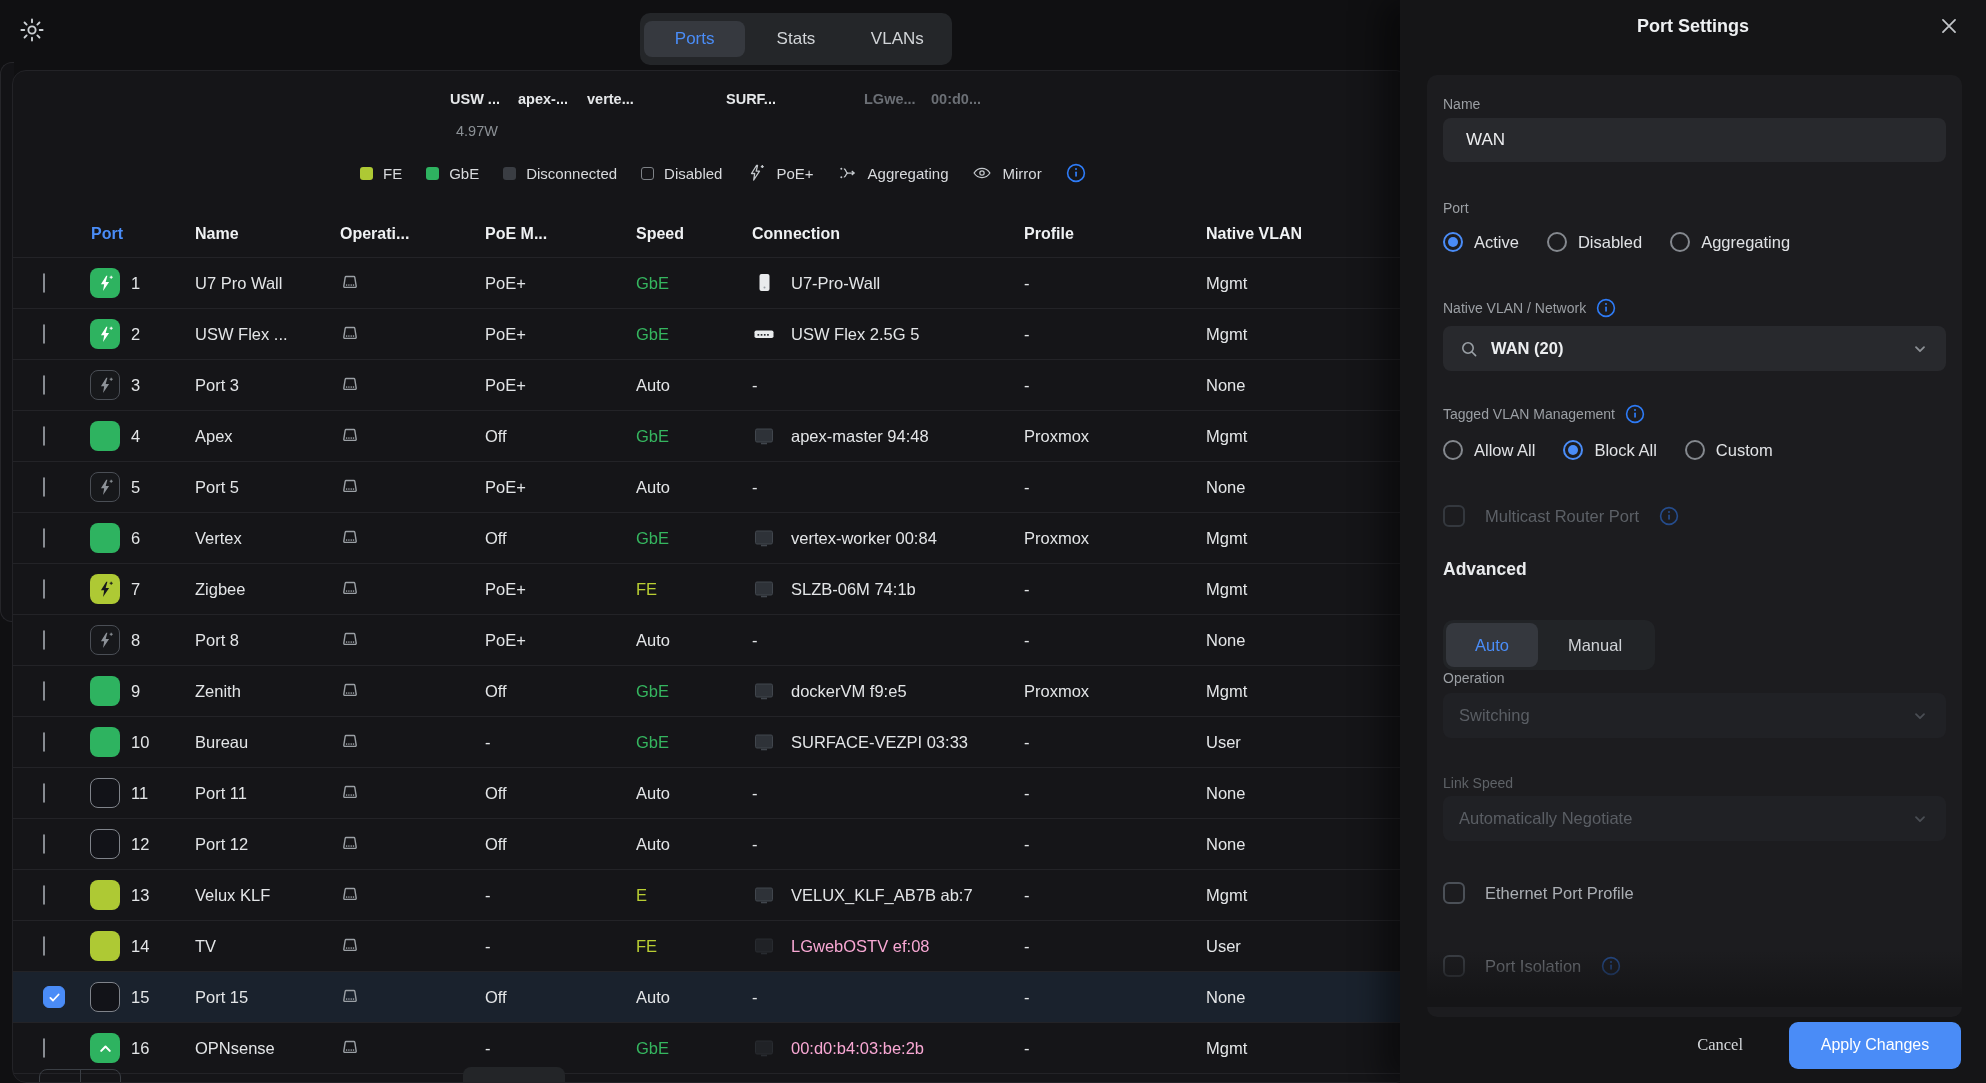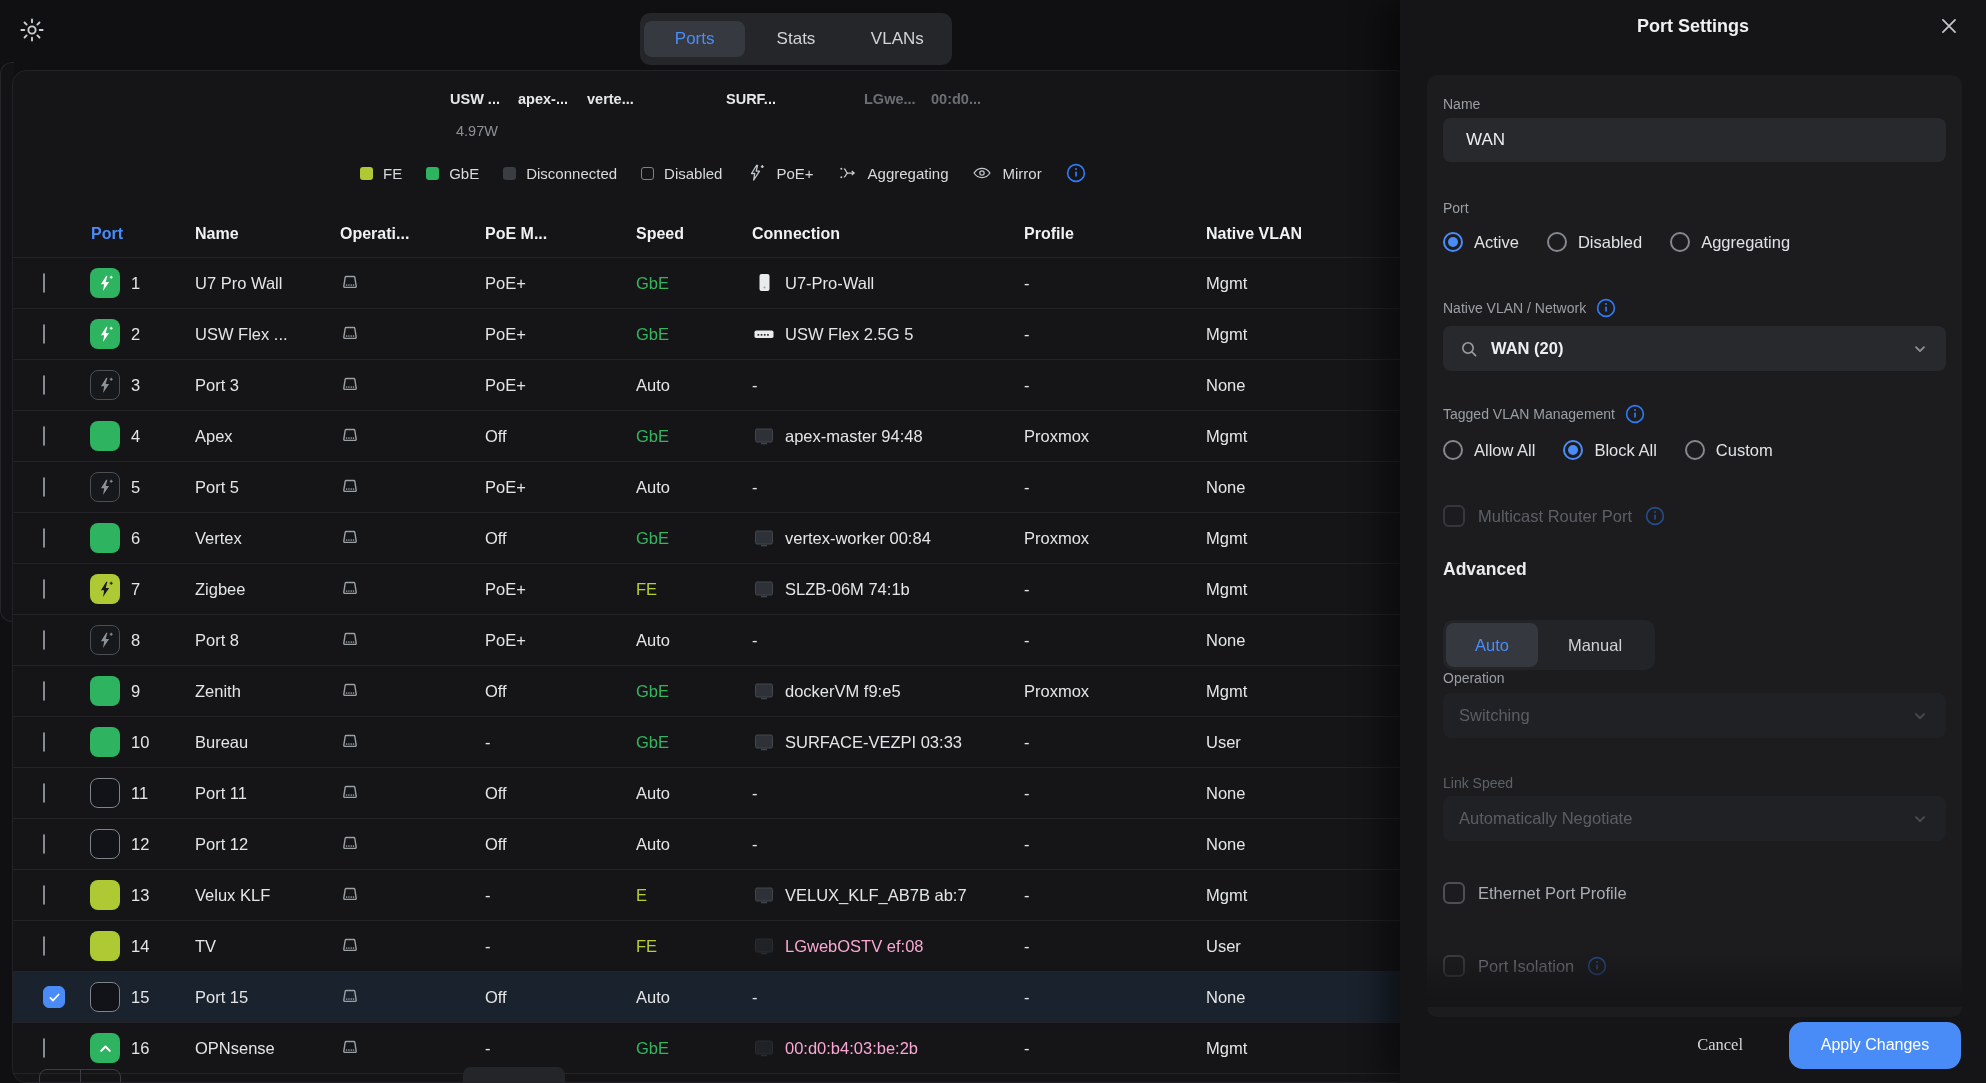--- a/index.html
+++ b/index.html
@@ -60,21 +60,21 @@
   .pi-fe{background:#aec934}
   .pi-off{background:#121318;border:1.5px solid #7f838a}
   .pi-uplink{background:#2eb360;color:#fff}
   .cell-num{padding-left:6px}
   .cell-name{padding-left:14px;white-space:nowrap;overflow:hidden}
   .cell-op{padding-left:15px;color:#9ba0a5}
   .cell-op svg{width:24px;height:24px}
   .cell-poe{padding-left:17px}
   .cell-speed{padding-left:18px}
   .sp-green{color:#35b55f}.sp-yellow{color:#b9ce33}.sp-white{color:#e3e5e7}
-  .cell-conn{padding-left:14px;display:flex;align-items:center;gap:9px;white-space:nowrap;overflow:hidden}
+  .cell-conn{padding-left:14px;display:flex;align-items:center;gap:15px;white-space:nowrap;overflow:hidden}
   .cell-conn .ci{flex:0 0 auto;width:24px;height:24px}
   .cell-conn.dim{color:#f9a8d4}
   .cell-conn.dim .ci{opacity:.45}
   .cell-profile{padding-left:16px}
   .cell-vlan{padding-left:18px}
 
   .partial-left{position:absolute;left:26px;top:998px;width:80px;height:26px;border:1px solid #3a3e44;
     border-radius:8px;display:flex;cursor:pointer}
   .partial-left i{flex:1;border-right:1px solid #3a3e44}
   .partial-left i:last-child{border-right:none}
@@ -102,37 +102,37 @@
   .info{width:20px;height:20px;color:#2e7bf6}
   .info.dim{opacity:.5}
   .select{margin-top:7px;height:45px;background:#28292d;border-radius:8px;display:flex;align-items:center;
     padding:0 16px;gap:12px;cursor:pointer}
   .select .sic{width:20px;height:20px;color:#9aa0a6}
   .select .val{font-size:16.5px;color:#eceef0;font-weight:bold}
   .select .chev{margin-left:auto;width:20px;height:20px;color:#8d9196}
   .select.disabled{background:#202125;cursor:default}
   .select.disabled .val{color:#5a5e64;font-weight:normal}
   .select.disabled .chev{color:#4a4e54}
-  .cbrow{display:flex;gap:13px;align-items:center;height:26px;font-size:16.5px}
+  .cbrow{display:flex;gap:20px;align-items:center;height:26px;font-size:16.5px}
   .pcb{width:22px;height:22px;border-radius:6px;border:2px solid #4b5057;box-sizing:border-box;cursor:pointer}
   .cbrow.dim1 .pcb{border-color:#34383e}
   .cbrow.dim1{color:#5c6066}
   .cbrow.mid{color:#aaaeb3}
   .cbrow.dim2{color:#777b81}
   .cbrow.dim2 .pcb{border-color:#3c4046}
   .advanced{font-size:17.5px;font-weight:bold;color:#e9ebed}
   .seg{width:212px;height:50px;background:#222427;border-radius:10px;display:flex;padding:3px;box-sizing:border-box}
   .seg .opt{display:flex;align-items:center;justify-content:center;font-size:16.5px;color:#cfd2d6;flex:1;cursor:pointer}
   .seg .opt.active{flex:0 0 92px;background:#35383e;border-radius:8px;color:#4a8df8}
   .pfade{position:absolute;left:0;right:0;bottom:76px;height:56px;
     background:linear-gradient(180deg,rgba(21,21,23,0),#151517 85%);pointer-events:none}
   .pfooter{position:absolute;bottom:0;left:0;right:0;height:76px;display:flex;align-items:center;
     justify-content:flex-end;gap:40px;padding-right:25px}
   .cancel{font-size:16.5px;color:#d4d7da;background:none;border:none;cursor:pointer;font-family:Liberation Serif, serif}
-  .apply{width:172px;height:47px;background:#4a8cf7;border:none;border-radius:14px;color:#fff;font-size:16px;
+  .apply{width:172px;height:47px;background:#4a8cf7;border:none;border-radius:9px;color:#fff;font-size:16px;
     cursor:pointer;font-family:inherit}
 </style>
 </head>
 <body>
 
 <span class="gear" id="gearIcon">
     <svg viewBox="0 0 24 24" fill="none" stroke="currentColor" stroke-width="1.6" stroke-linecap="round">
       <circle cx="12" cy="12" r="3.1"></circle>
       <path d="M12 2.9v2.5M12 18.6v2.5M2.9 12h2.5M18.6 12h2.5M5.6 5.6l1.8 1.8M16.6 16.6l1.8 1.8M18.4 5.6l-1.8 1.8M7.4 16.6l-1.8 1.8"></path>
     </svg>

